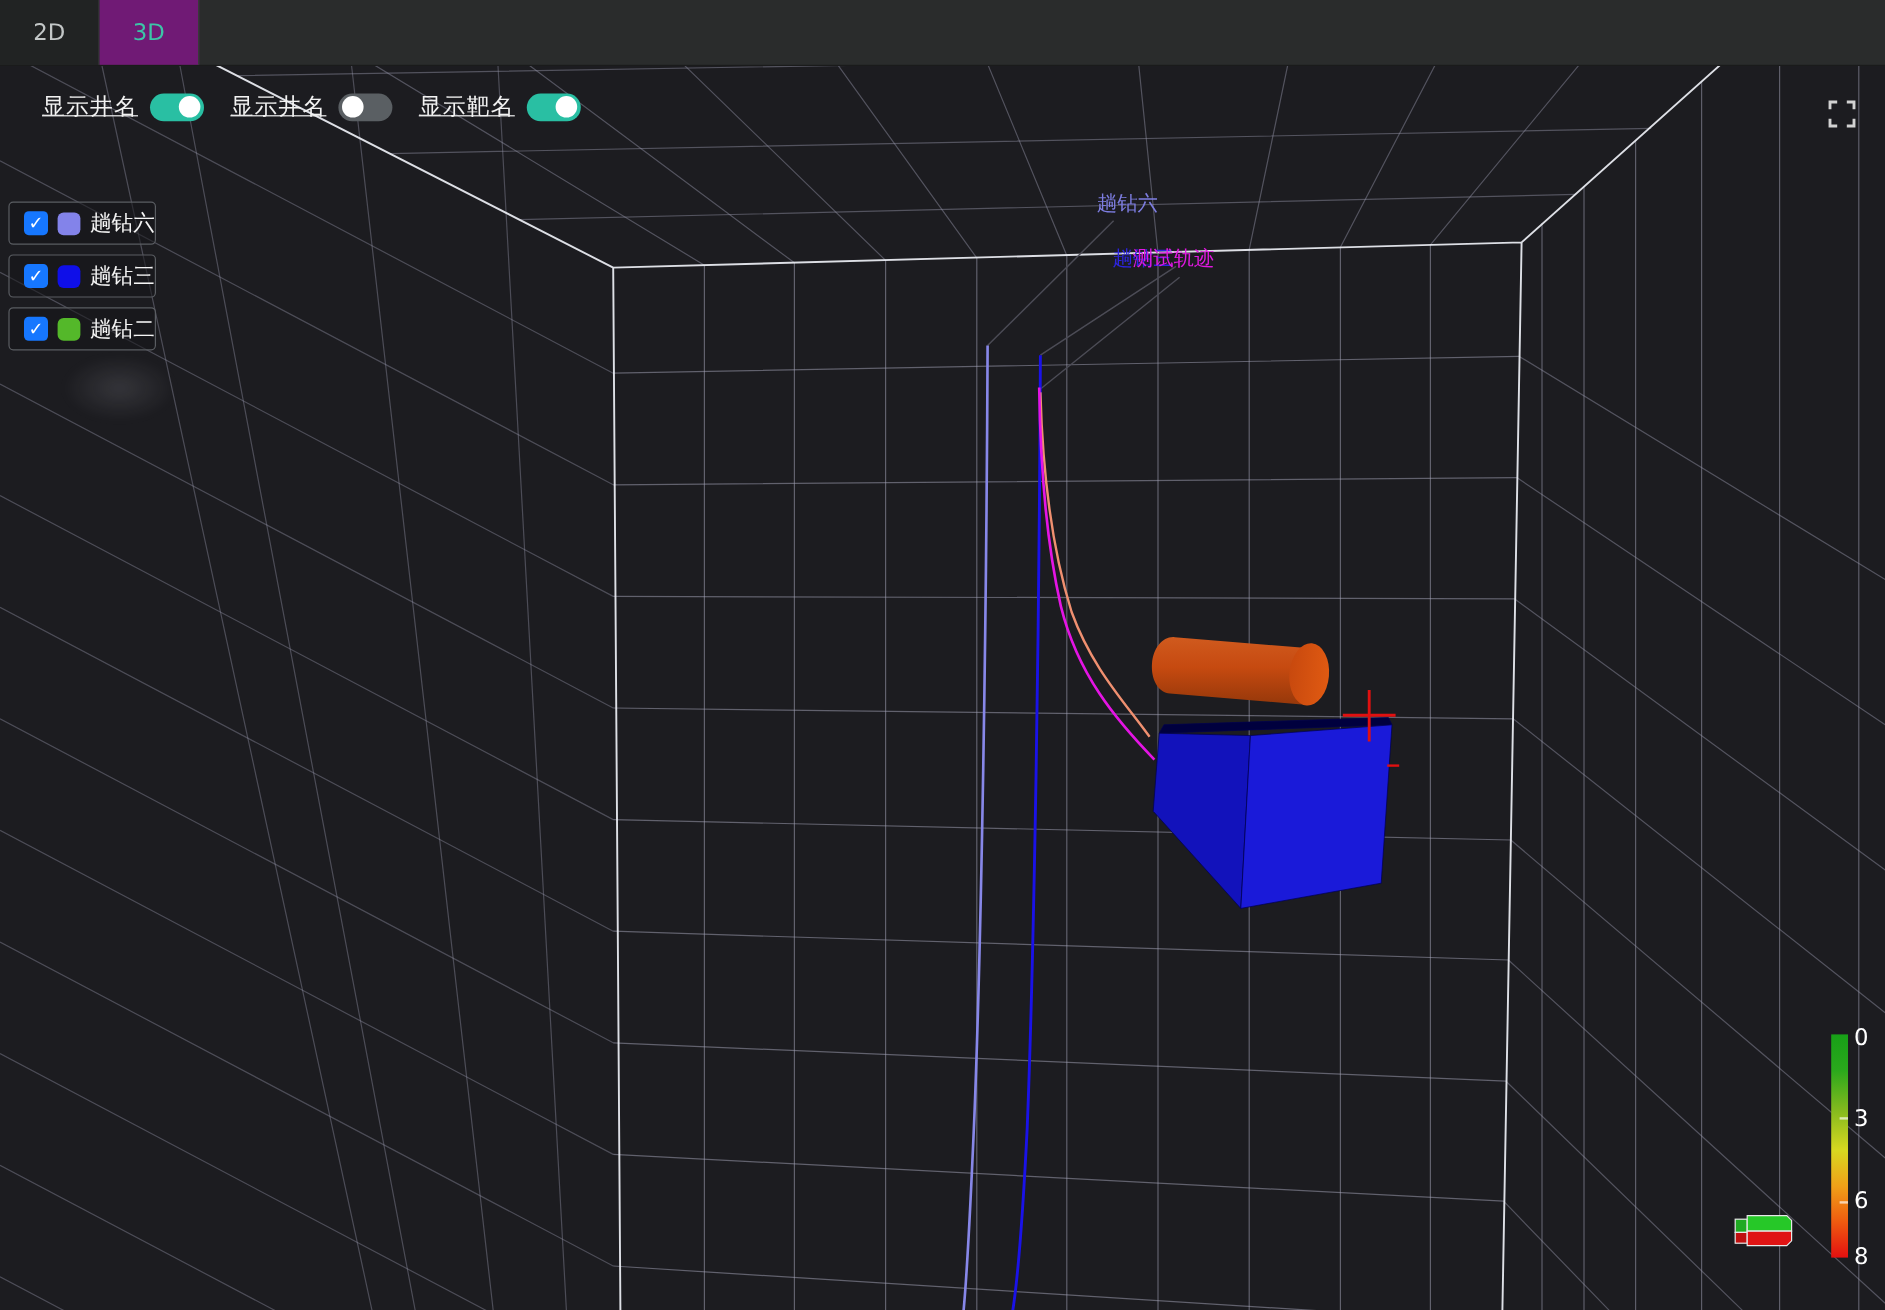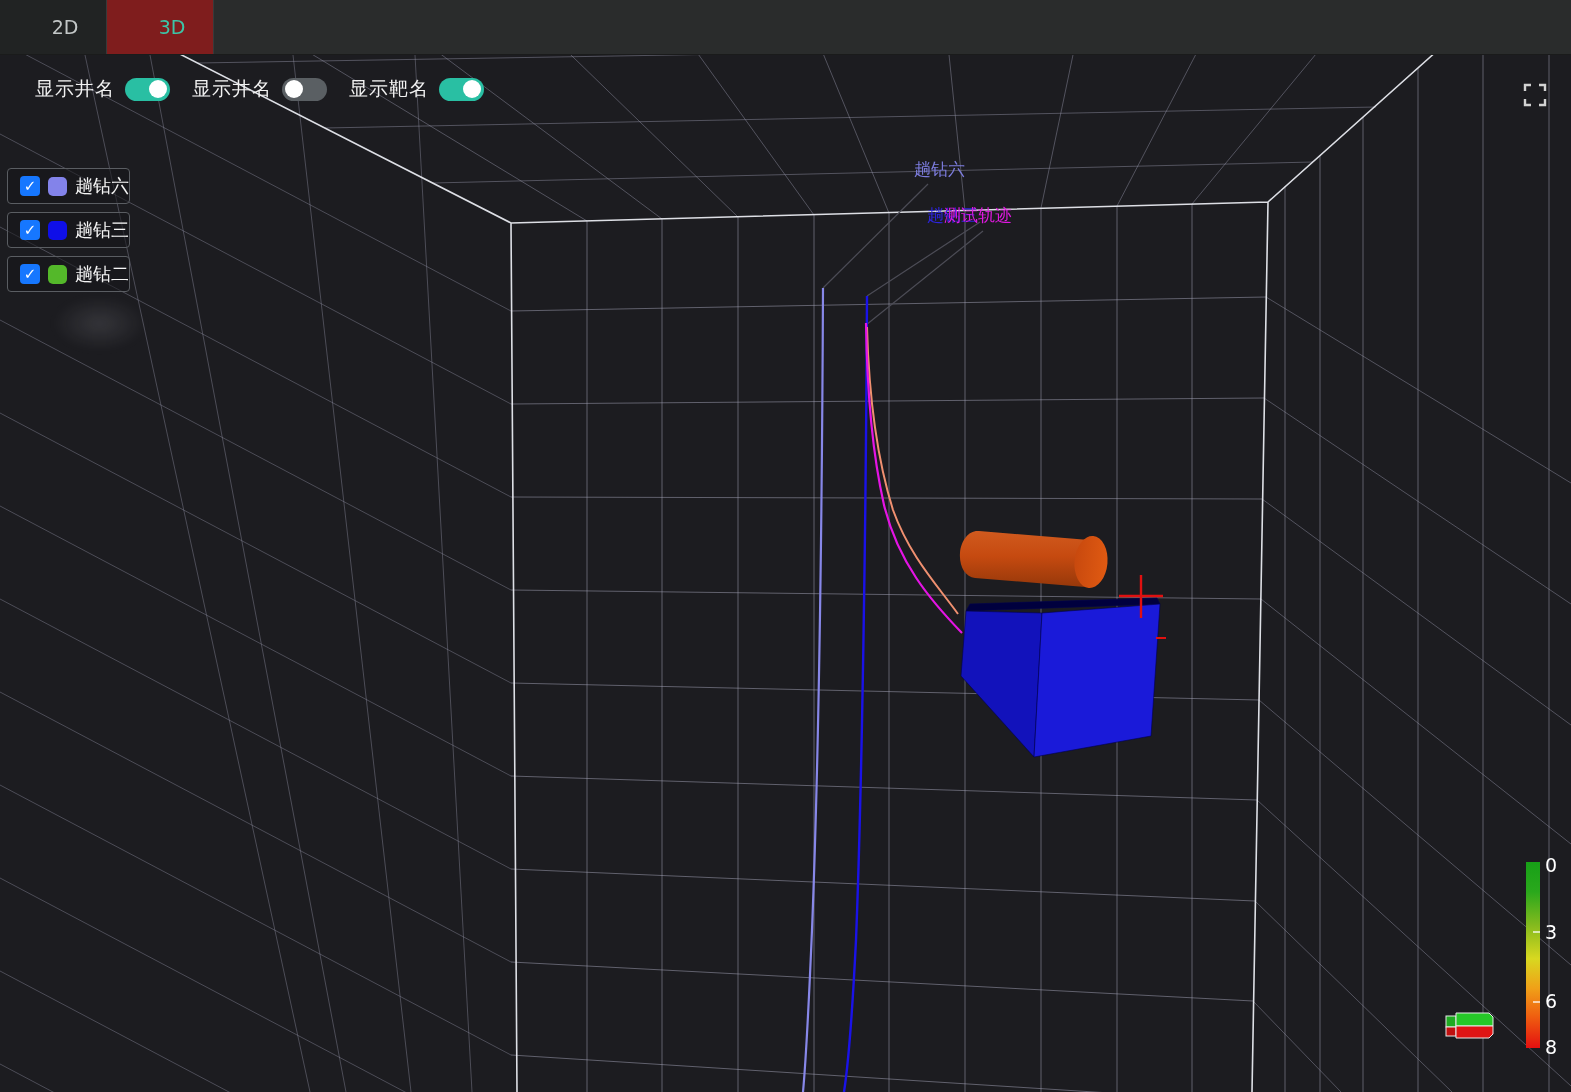--- a/index.html
+++ b/index.html
@@ -5,29 +5,29 @@
   html,body{margin:0;padding:0;background:#101113;}
   body{width:1571px;height:1092px;position:relative;overflow:hidden;
        font-family:"DejaVu Sans","Liberation Sans",sans-serif;
        -webkit-font-smoothing:antialiased;}
   
   .tabbar{position:absolute;top:0;left:0;width:1571px;height:54px;
           background:#2a2c2c;border-bottom:1px solid #1a1b1b;z-index:10;
           display:flex;align-items:stretch;}
   .tab{width:82px;display:flex;align-items:center;justify-content:center;
        font-size:19px;color:#c3c7c7;background:#212323;
-       border-right:1px solid #383a3a;cursor:pointer;padding-left:24px;}
-  .tab.on{color:#3cc5a7;background:#7f1d1d;}
+       border-right:1px solid #383a3a;cursor:pointer;}
+  .tab.on{color:#3cc5a7;background:#701a75;}
   
   .scene-svg{position:absolute;top:0;left:0;z-index:1;}
   
   .toolbar{position:absolute;top:76px;left:35px;z-index:5;display:flex;
            align-items:center;gap:22px;}
   .toggle-group{display:flex;align-items:center;gap:10px;}
-  .toggle-label{color:#f2f2f2;font-size:19px;letter-spacing:1px;}
+  .toggle-label{color:#f2f2f2;font-size:19px;letter-spacing:1px;text-decoration:underline;}
   .switch{width:45px;height:23px;border-radius:12px;background:#5a5f63;
           position:relative;cursor:pointer;flex:0 0 auto;}
   .switch .knob{position:absolute;top:2.5px;left:3px;width:18px;height:18px;
           border-radius:50%;background:#fff;transition:left .1s;}
   .switch.on{background:#29bfa3;}
   .switch.on .knob{left:24px;}
   
   .legend{position:absolute;top:168px;left:7px;z-index:5;display:flex;
           flex-direction:column;gap:8px;}
   .legend-item{width:123px;height:36px;border:1px solid #5a5d62;border-radius:4px;

